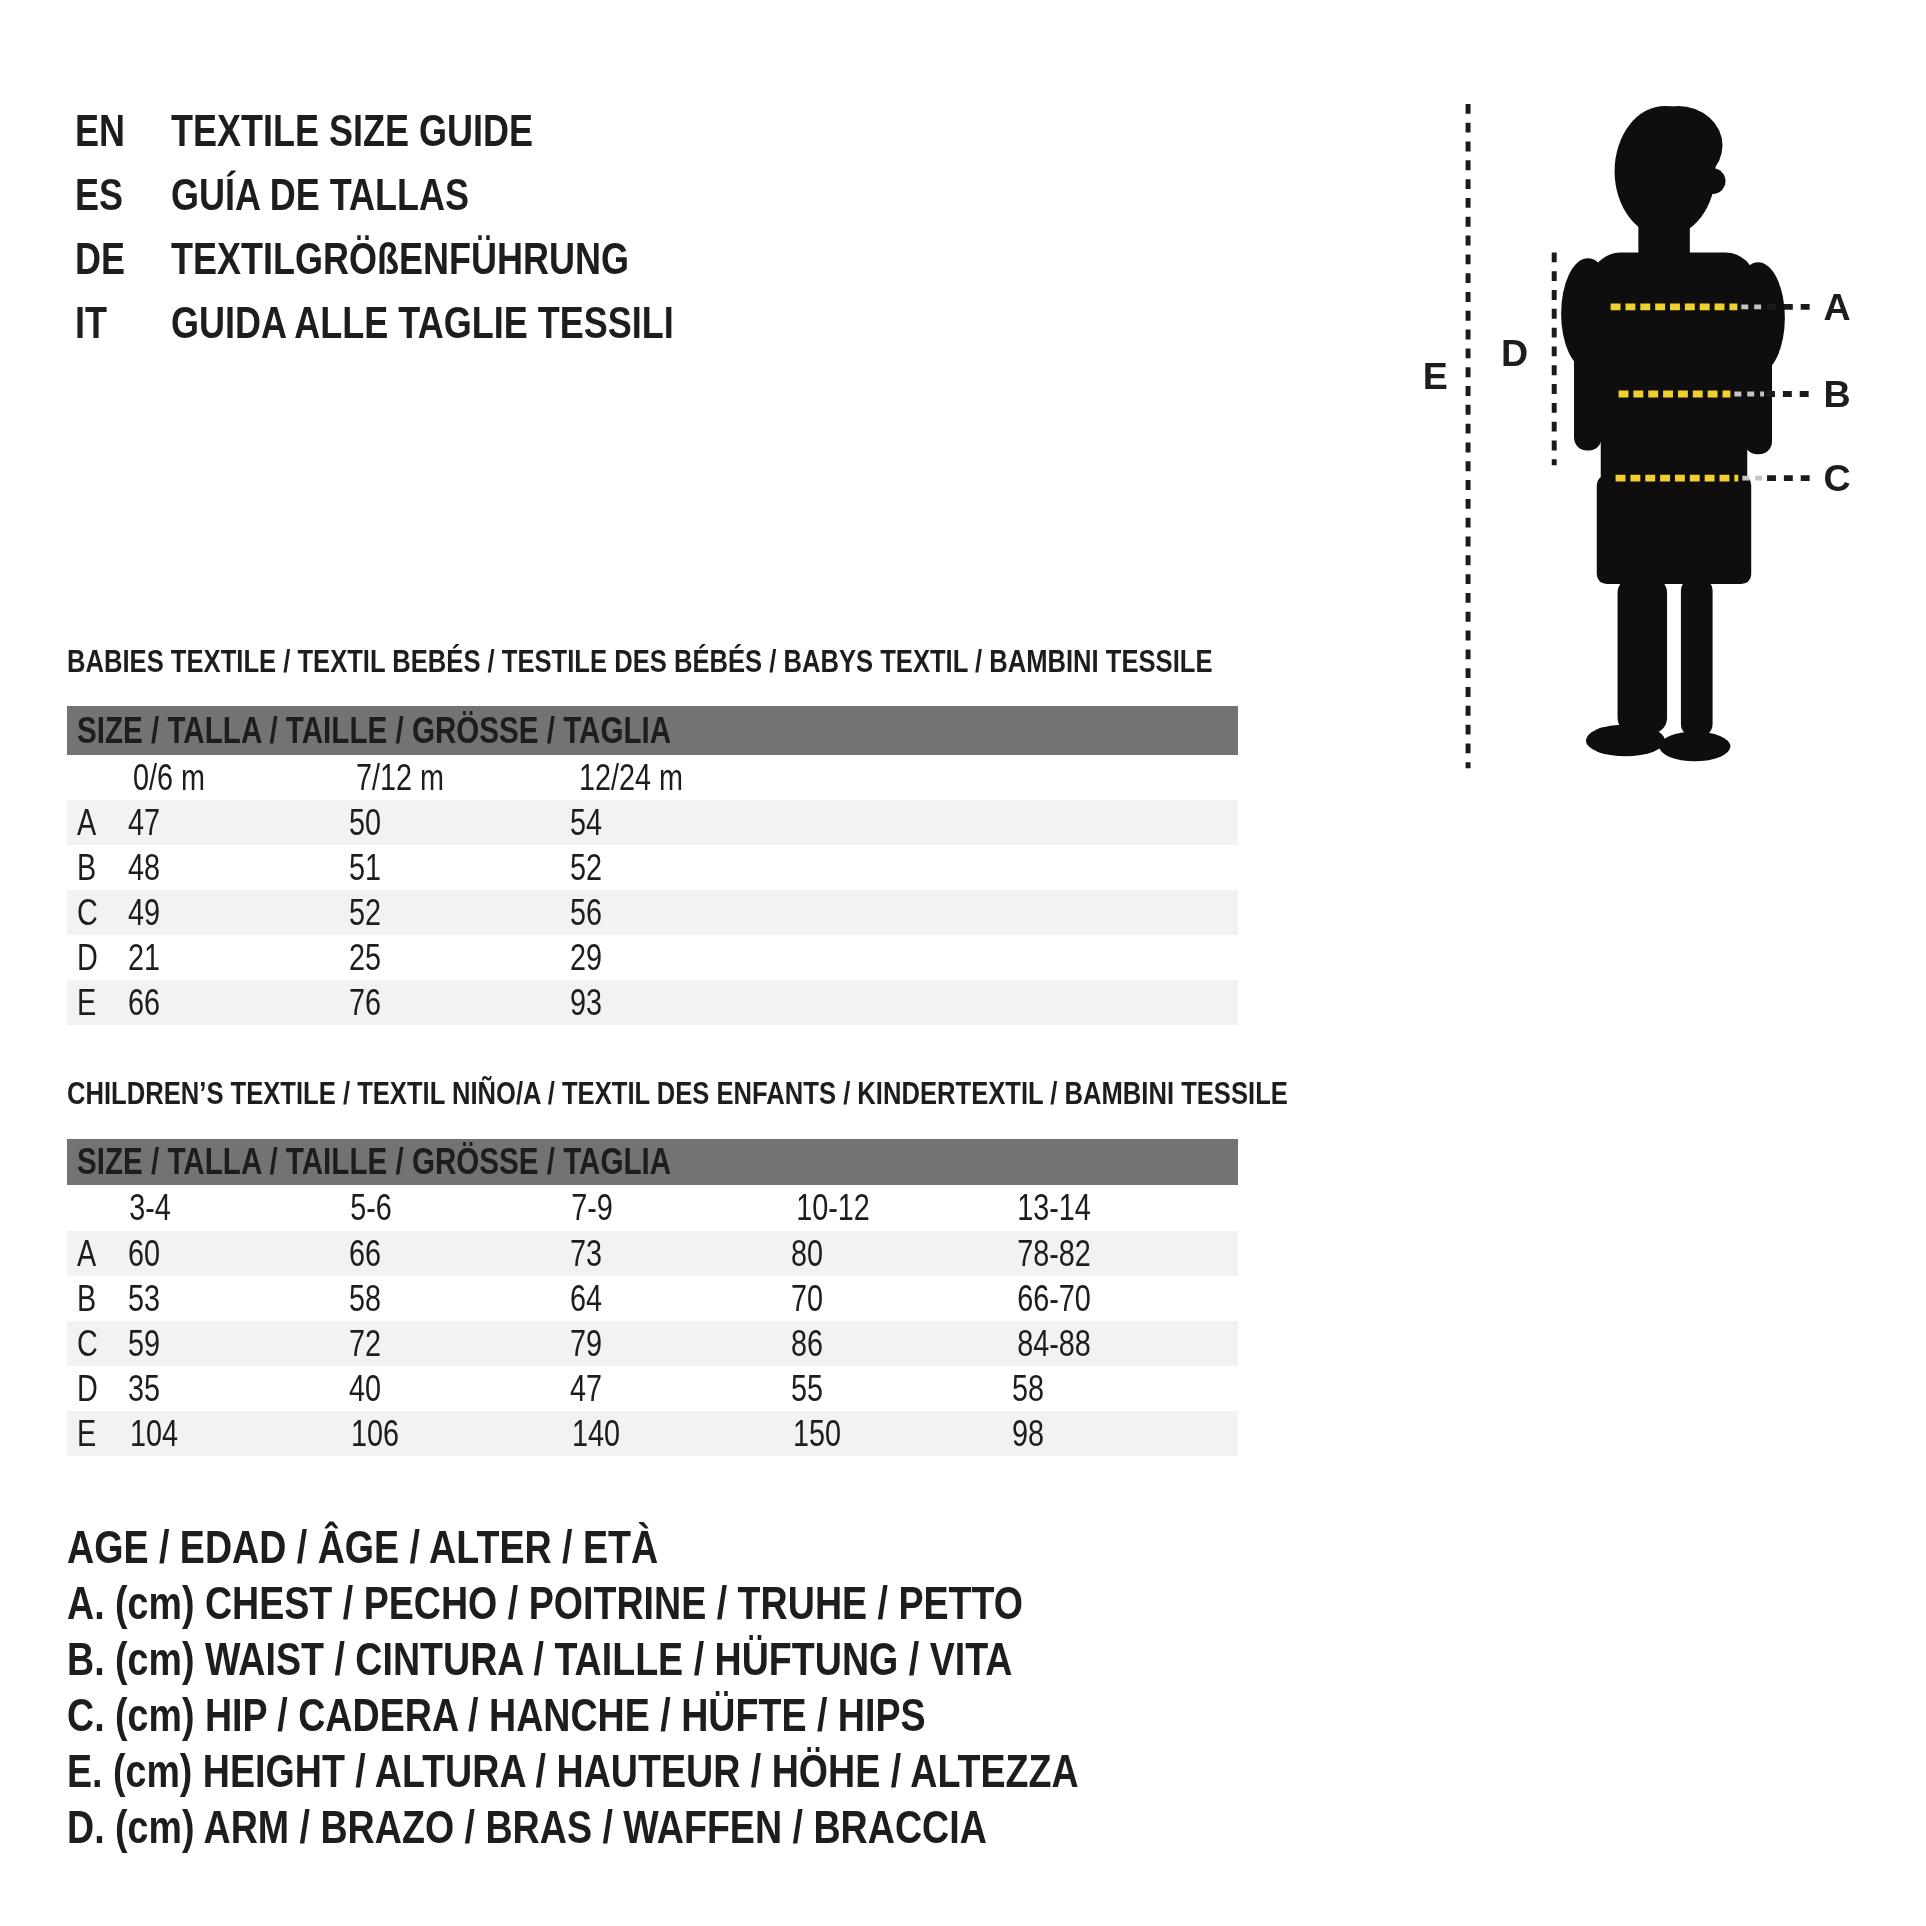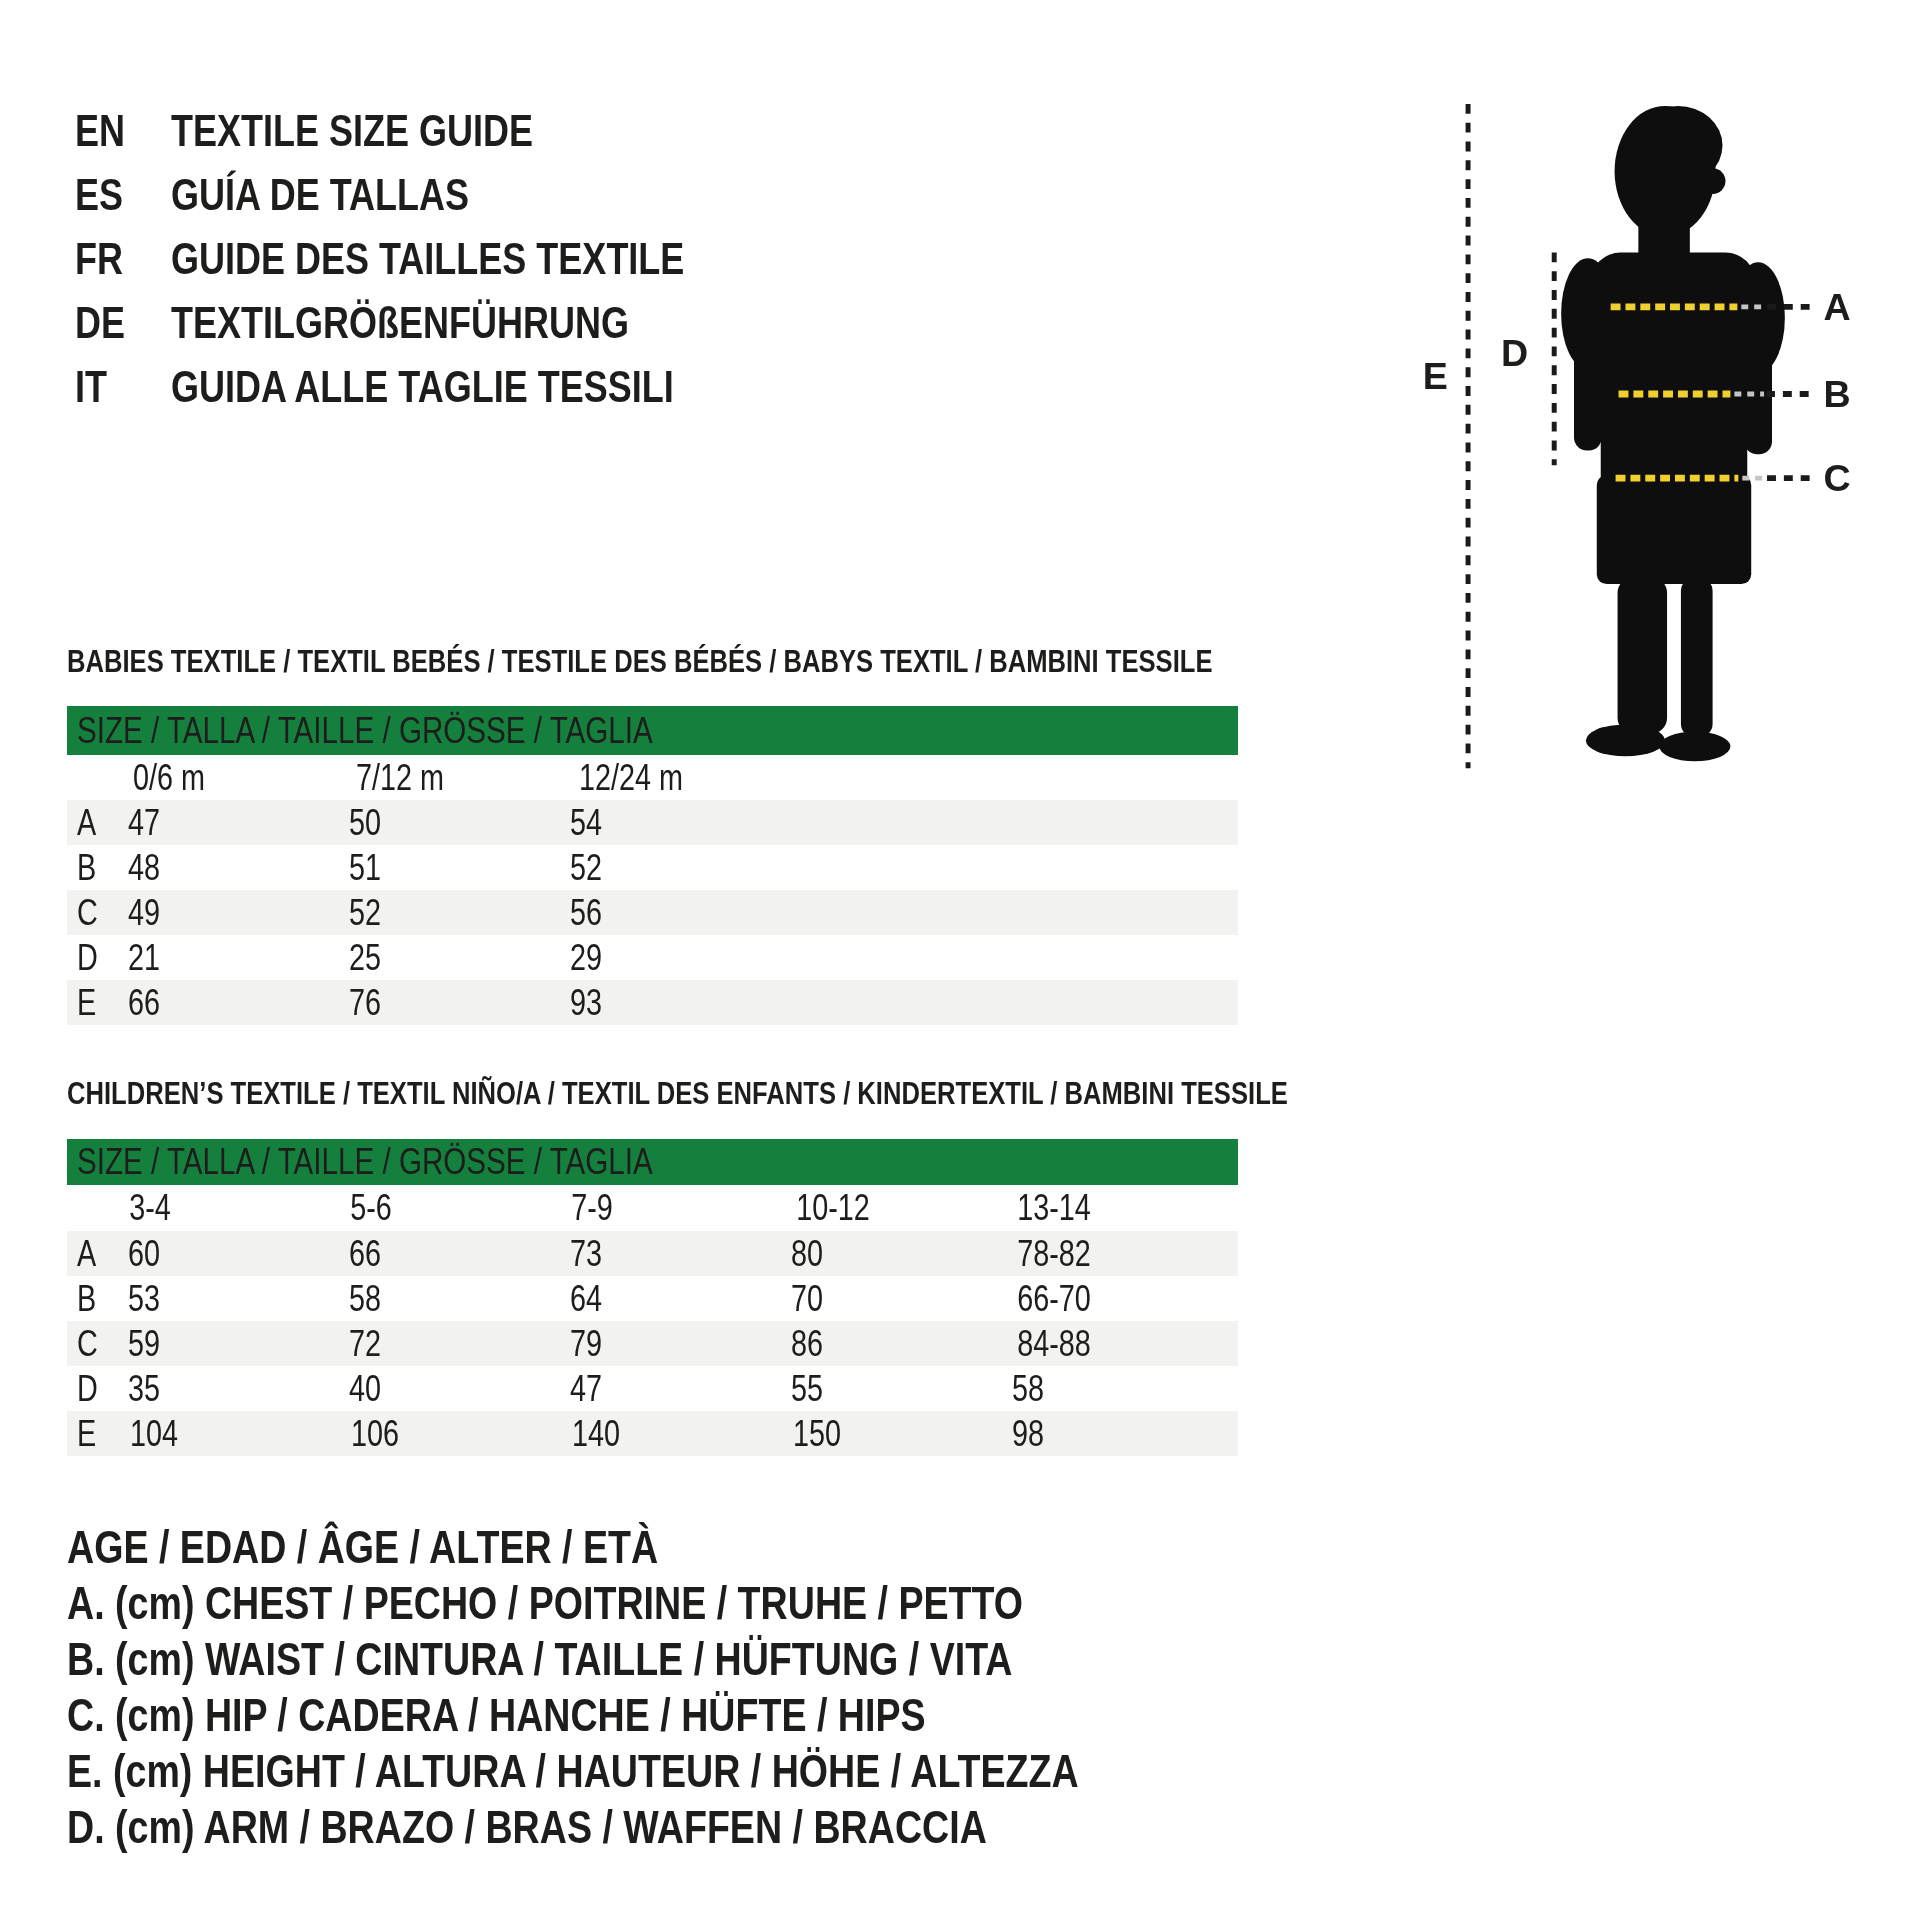--- a/index.html
+++ b/index.html
@@ -16,22 +16,22 @@
   
   .langs{left:75px;top:99px;}
   .lang-row{display:flex;height:64px;align-items:center;font-size:45px;font-weight:700;}
   .lang-code{width:96px;}
 
   
   .section-title{left:67px;font-size:32px;font-weight:700;height:45px;line-height:45px;}
 
   
   .sg-table{left:67px;width:1171px;}
-  .size-bar{height:48px;background:#15803d;display:flex;align-items:center;padding-left:10px;
-            font-size:37px;font-weight:400;}
+  .size-bar{height:48px;background:#737373;display:flex;align-items:center;padding-left:10px;
+            font-size:37px;font-weight:700;}
   .trow{display:flex;align-items:center;height:45px;font-size:36px;font-weight:400;}
   .trow.hdr{font-weight:400;}
   .trow.alt{background:#f2f2f0;}
   .trow .lbl{width:57px;padding-left:10px;}
   .trow .c{width:221px;text-align:left;}
 
   
   .legend{left:67px;top:1519px;}
   .legend-line{height:56px;line-height:56px;font-size:47px;font-weight:700;}
 
@@ -44,24 +44,20 @@
 <div class="canvas">
 
   <div class="abs langs">
     <div class="lang-row">
       <span class="lang-code"><span class="cond">EN</span></span>
       <span class="cond">TEXTILE SIZE GUIDE</span>
     </div>
     <div class="lang-row">
       <span class="lang-code"><span class="cond">ES</span></span>
       <span class="cond">GUÍA DE TALLAS</span>
-    </div>
-    <div class="lang-row">
-      <span class="lang-code"><span class="cond">FR</span></span>
-      <span class="cond">GUIDE DES TAILLES TEXTILE</span>
     </div>
     <div class="lang-row">
       <span class="lang-code"><span class="cond">DE</span></span>
       <span class="cond">TEXTILGRÖßENFÜHRUNG</span>
     </div>
     <div class="lang-row">
       <span class="lang-code"><span class="cond">IT</span></span>
       <span class="cond">GUIDA ALLE TAGLIE TESSILI</span>
     </div>
   </div>

